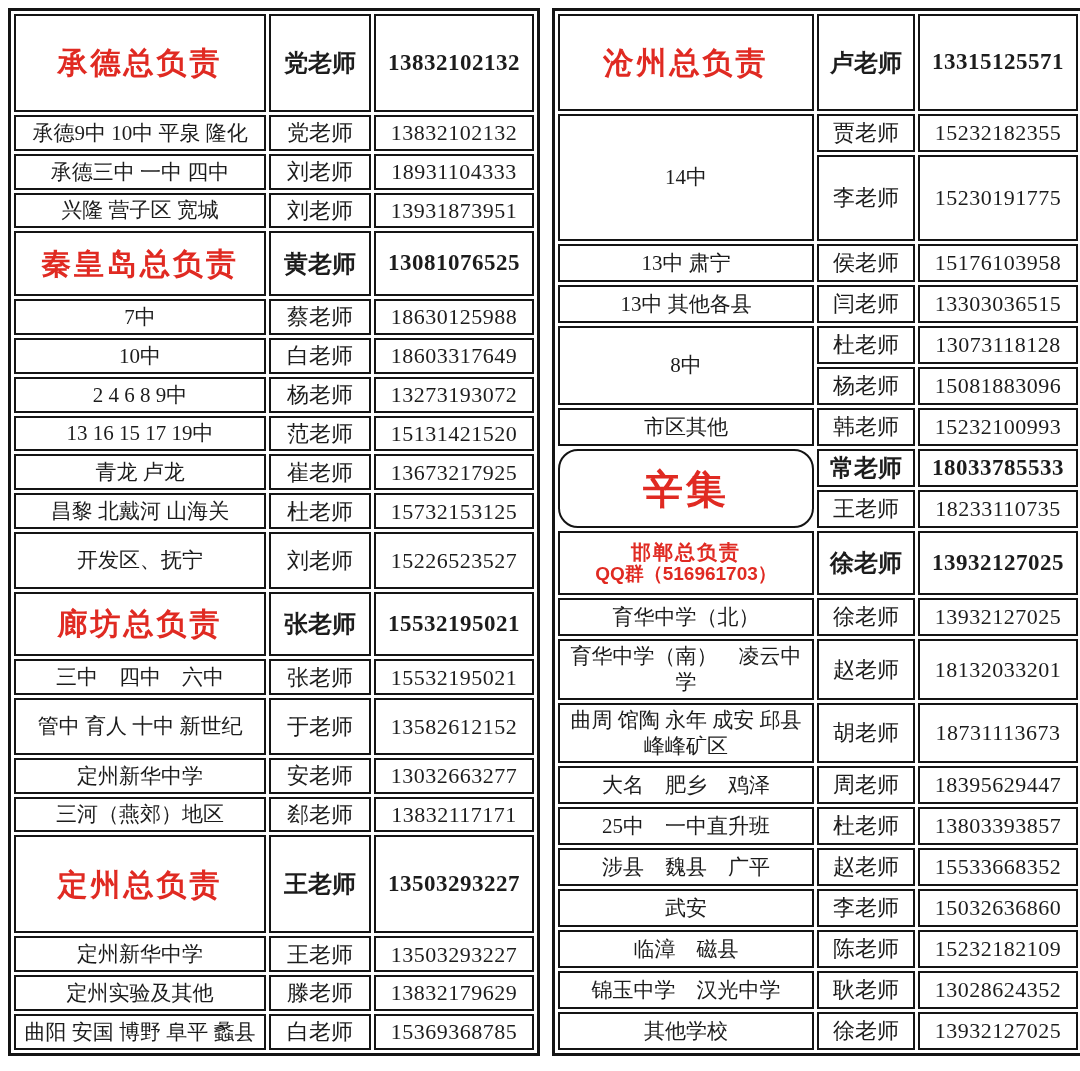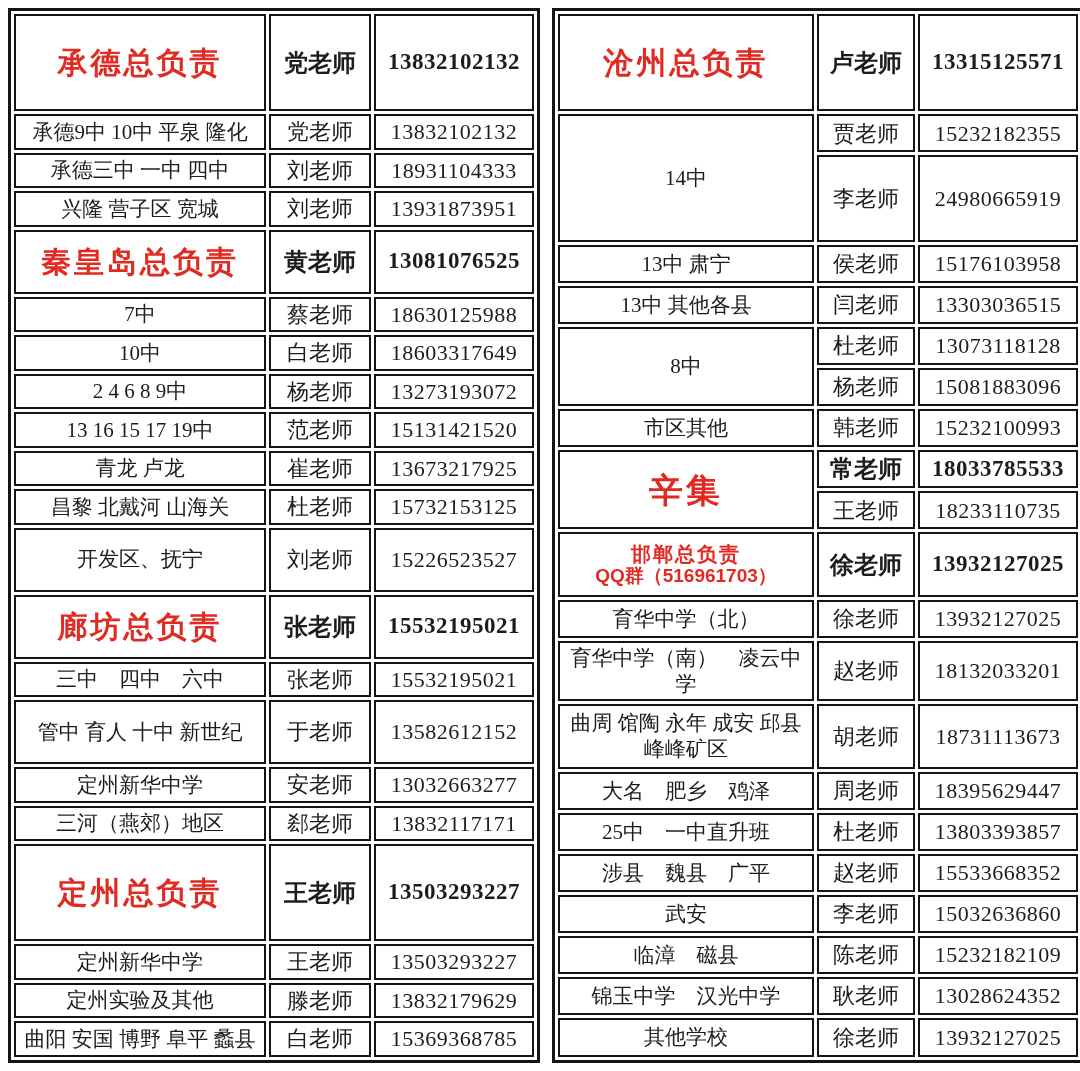--- a/index.html
+++ b/index.html
@@ -44,41 +44,41 @@
     font-size:22px;
     letter-spacing:.5px;
     font-family:"Liberation Serif", serif;
   }
   td.teacher{font-size:22px;}
   
   .t-left tr{height:28px;}
   .t-right tr{height:38px;}
   tr.h-tall{height:97px;}
   tr.h-med{height:64px;}
-  tr.h-xl{height:64px;}
+  tr.h-xl{height:56px;}
   tr.h-xxl{height:86px;}
   tr.h-handan{height:64px;}
   
   tr.hdr td.region, td.red-big{
     color:var(--red);
     font-weight:bold;
     font-size:30px;
     font-family:"Liberation Sans", sans-serif;
     letter-spacing:3px;
   }
   tr.hdr td.teacher, tr.bold-row td.teacher{
     font-weight:bold;
     font-size:24px;
     font-family:"Liberation Sans", sans-serif;
   }
   tr.hdr td.phone, tr.bold-row td.phone{
     font-weight:bold;
     font-size:23px;
   }
-  td.red-big{font-size:34px;}
+  td.red-big{font-size:40px;border-radius:20px;}
   .hdr-title{
     color:var(--red);
     font-weight:bold;
     font-size:20px;
     font-family:"Liberation Sans", sans-serif;
     letter-spacing:2px;
     line-height:1.1;
   }
   .hdr-sub{
     color:var(--red);
@@ -221,21 +221,21 @@
         <td class="teacher">卢老师</td>
         <td class="phone">13315125571</td>
       </tr>
       <tr>
         <td class="region" rowspan="2">14中</td>
         <td class="teacher">贾老师</td>
         <td class="phone">15232182355</td>
       </tr>
       <tr class="h-xxl">
         <td class="teacher">李老师</td>
-        <td class="phone">24980665919</td>
+        <td class="phone">15230191775</td>
       </tr>
       <tr>
         <td class="region">13中 肃宁</td>
         <td class="teacher">侯老师</td>
         <td class="phone">15176103958</td>
       </tr>
       <tr>
         <td class="region">13中 其他各县</td>
         <td class="teacher">闫老师</td>
         <td class="phone">13303036515</td>

